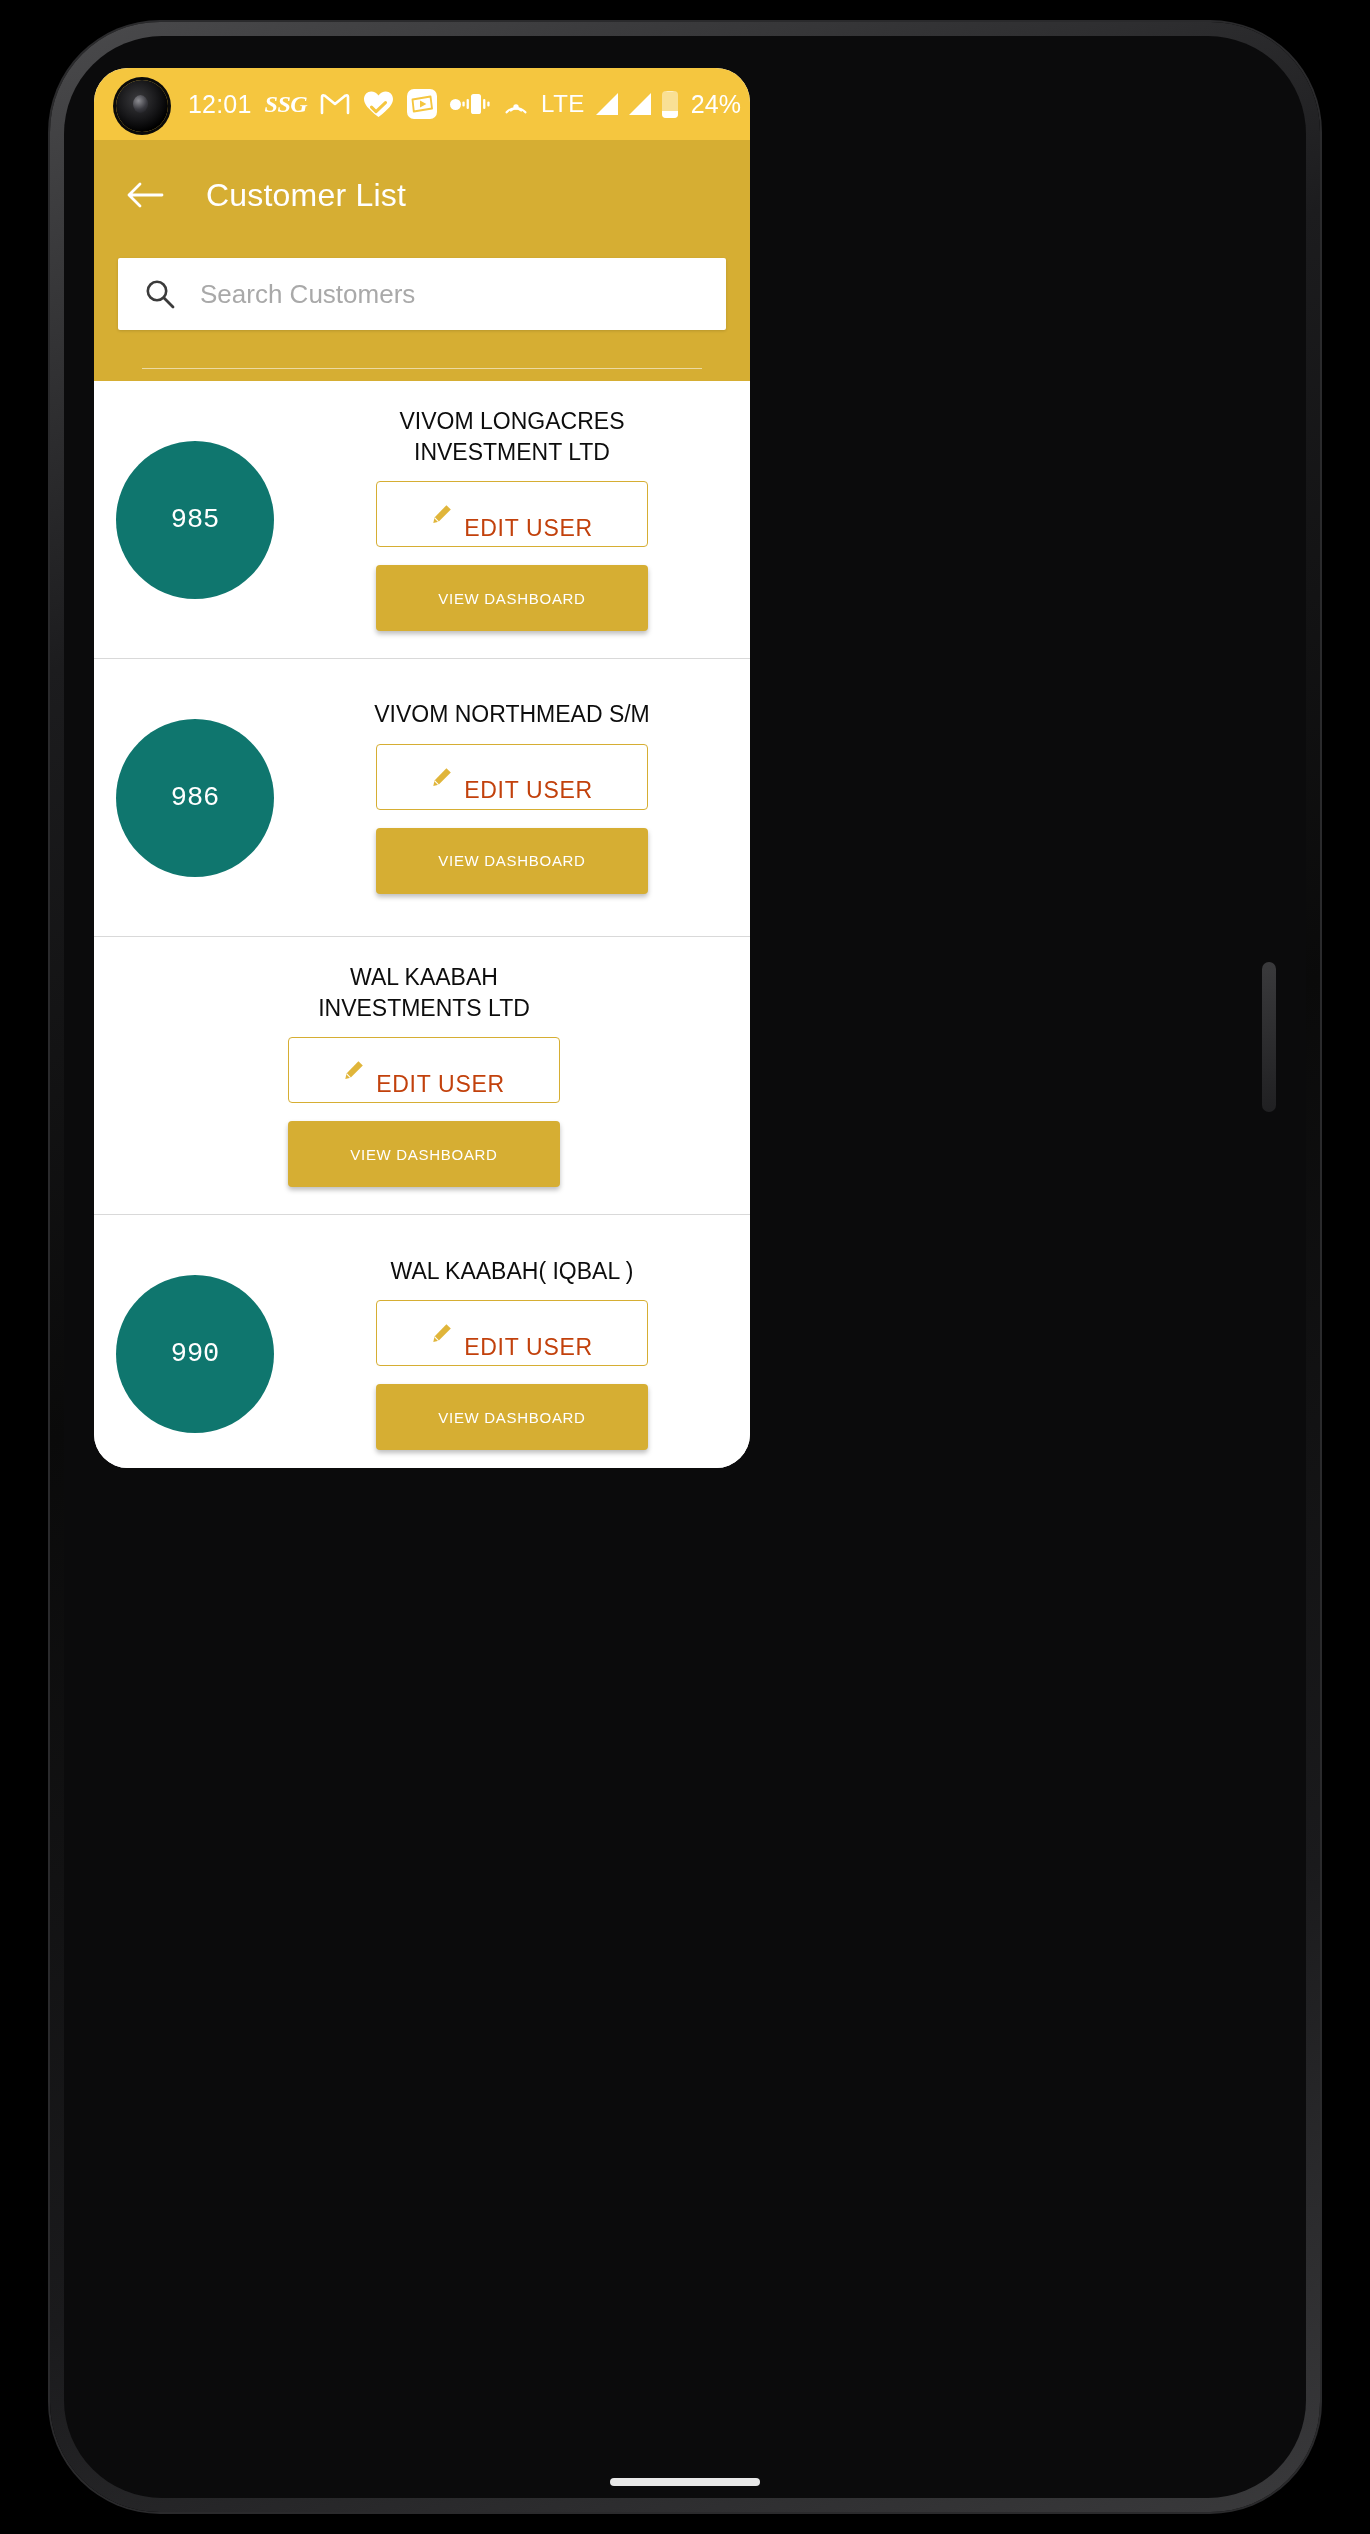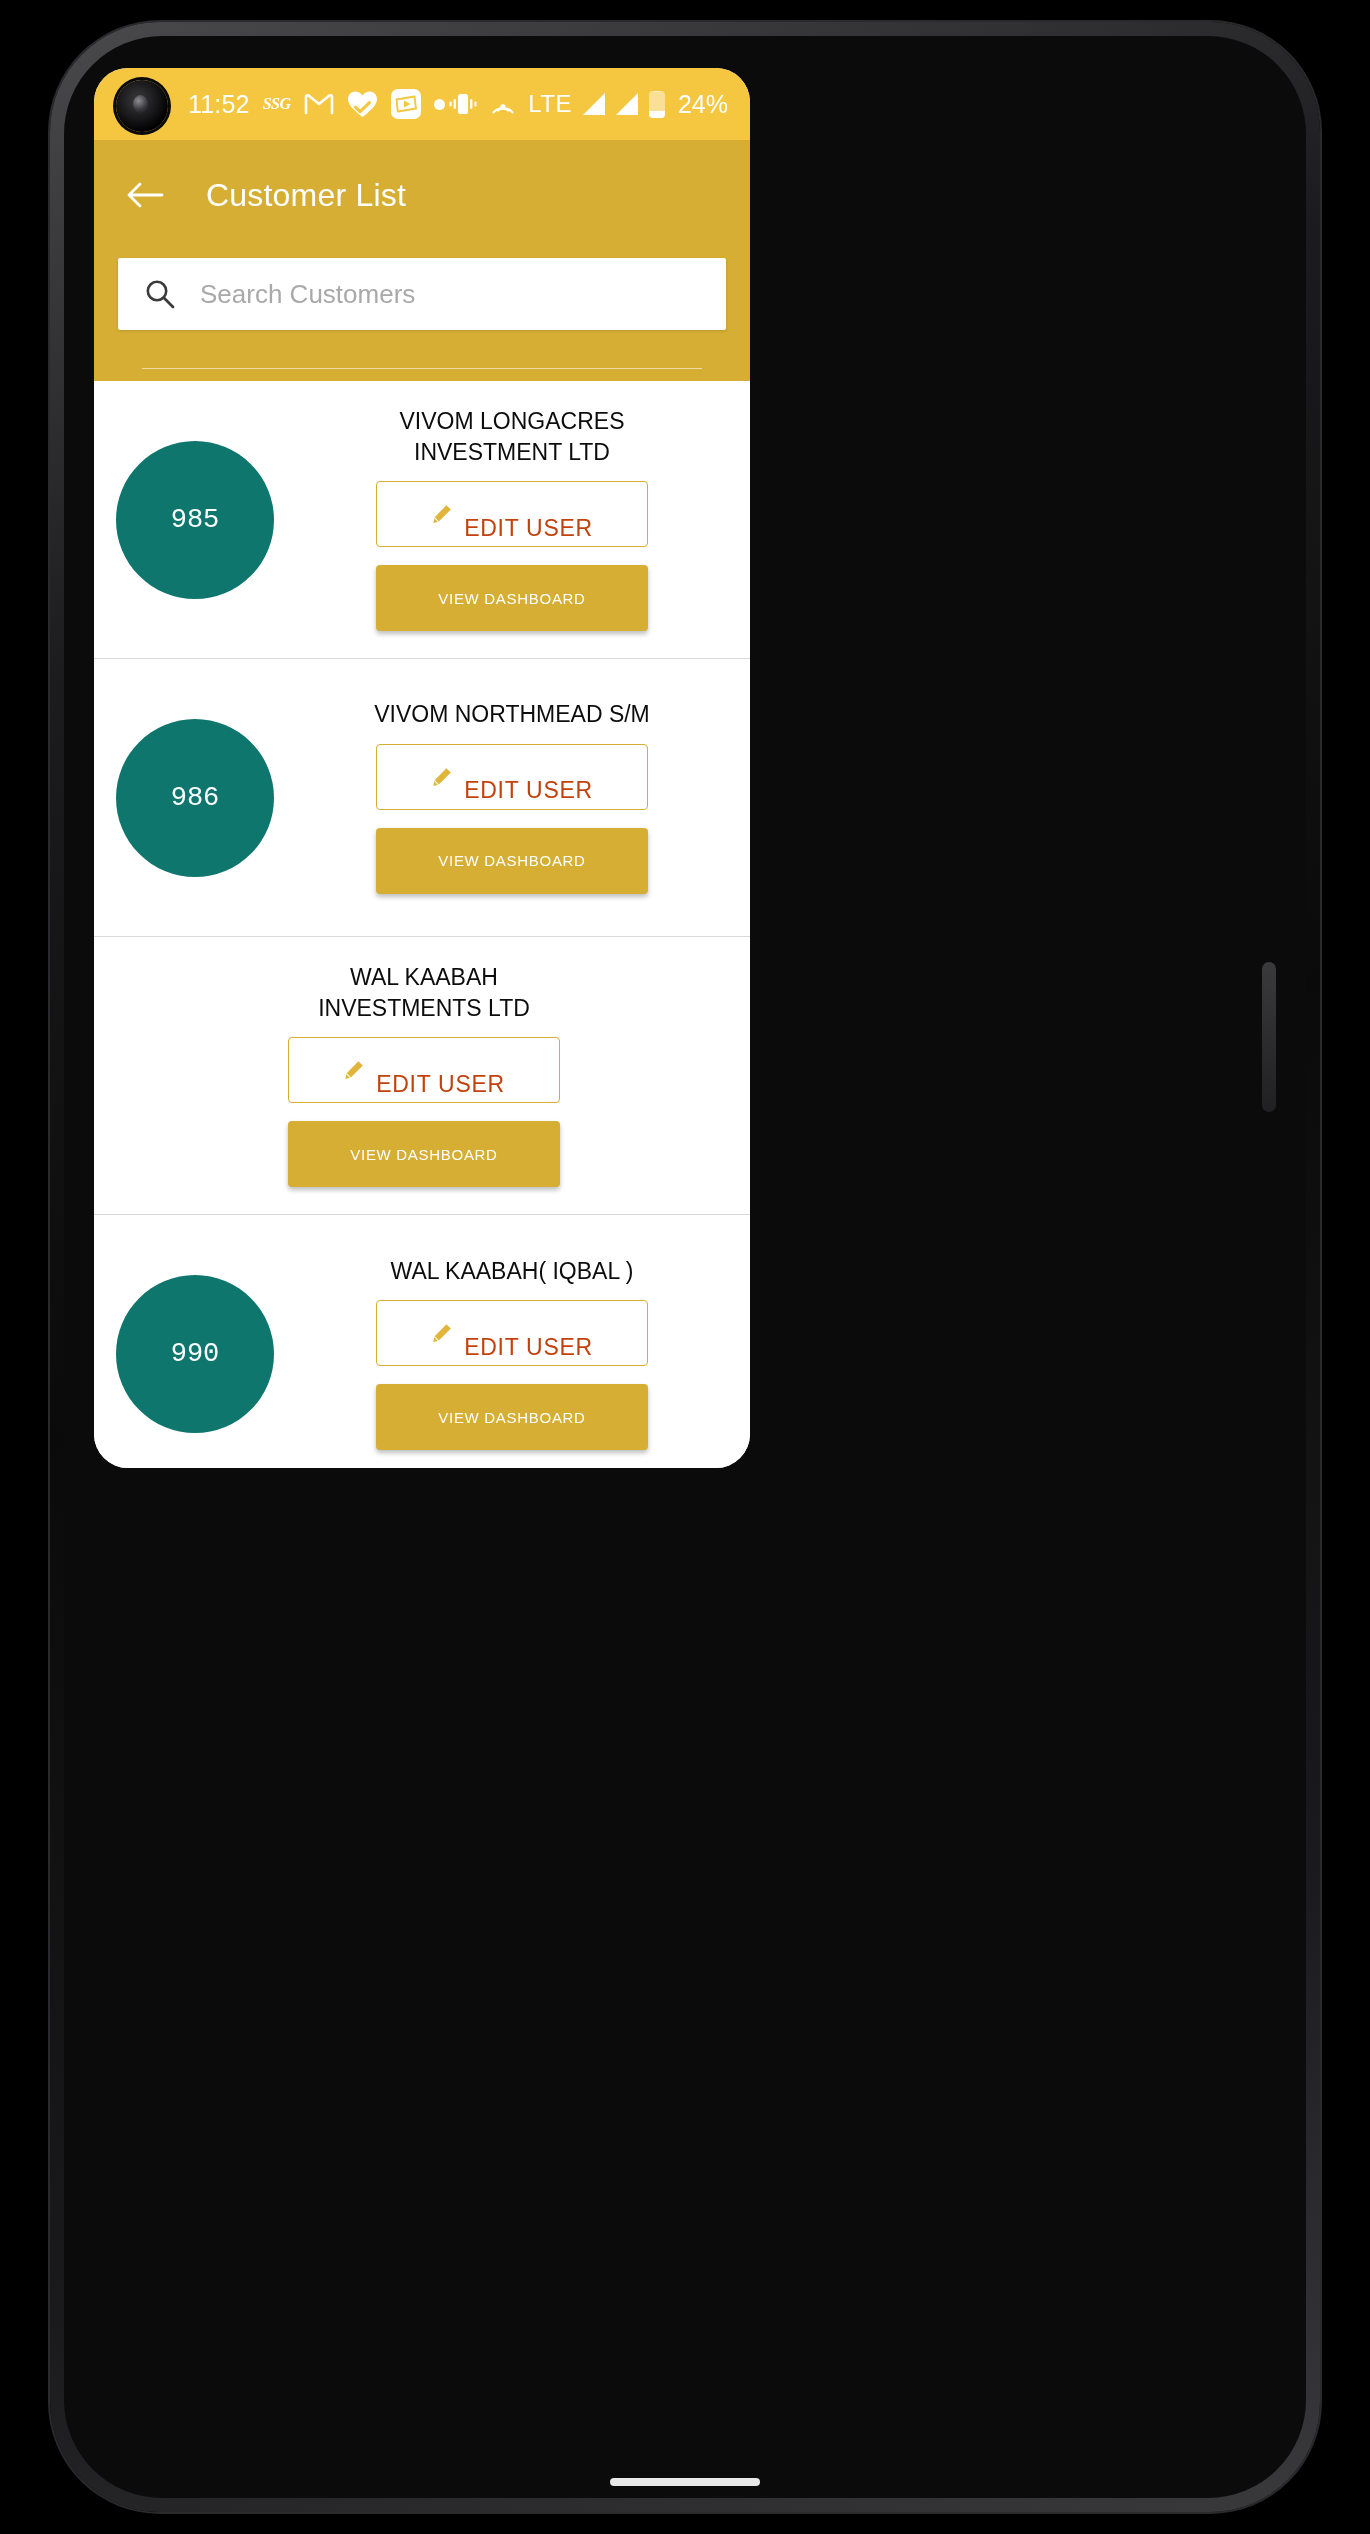--- a/index.html
+++ b/index.html
@@ -108,21 +108,21 @@
   }
   .sb-batt-pct {
     color: #ffffff;
     font-size: 25px;
     font-weight: 500;
     margin-left: 2px;
   }
   .ico { display: inline-flex; align-items: center; justify-content: center; }
   .ssg-txt {
     color: #ffffff;
-    font-size: 16px;
+    font-size: 24px;
     font-weight: 700;
     font-style: italic;
     letter-spacing: -0.5px;
     font-family: "Liberation Serif", serif;
   }
   .dot-ico {
     width: 11px; height: 11px;
     border-radius: 50%;
     background: #ffffff;
   }
@@ -323,21 +323,21 @@
     <div class="phone-shell-inner"></div>
     <div class="side-button"></div>
   </div>
 
   <div class="screen">
 
     <div class="status-bar">
       <div class="camera-hole"></div>
 
       <div class="sb-left">
-        <span class="sb-time">11:52</span>
+        <span class="sb-time">12:01</span>
 
         <span class="ico ssg-txt">SSG</span>
 
         <span class="ico">
           <svg width="30" height="24" viewBox="0 0 30 24">
             <path d="M2 21 L2 5 Q2 2.5 4.6 3.6 L15 12 L25.4 3.6 Q28 2.5 28 5 L28 21" fill="none" stroke="#ffffff" stroke-width="2.6" stroke-linejoin="round" stroke-linecap="round"></path>
           </svg>
         </span>
 
         <span class="ico">

